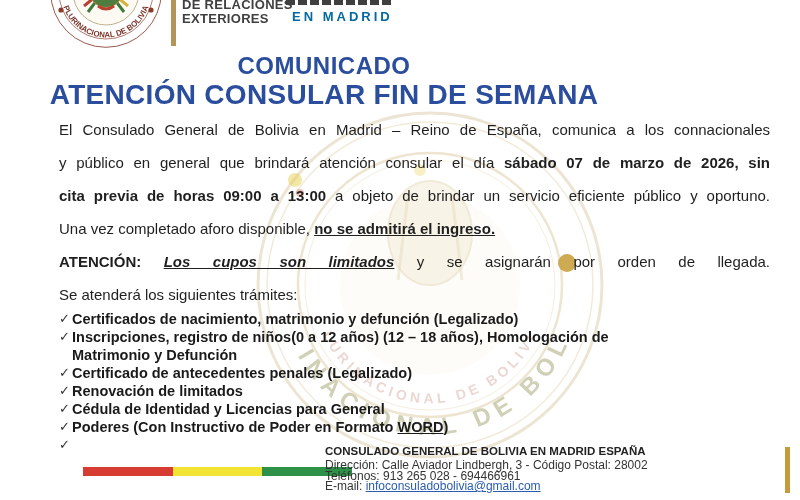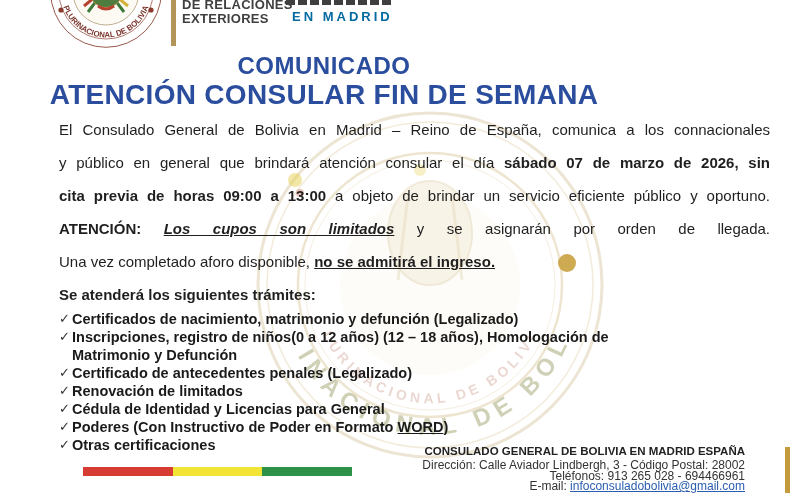--- a/index.html
+++ b/index.html
@@ -31,37 +31,37 @@
   
   .title,.subtitle{position:absolute;left:0;width:648px;text-align:center;z-index:1;
             font-weight:bold;color:var(--accent);}
   .title{top:52px;font-size:24px;line-height:28px;letter-spacing:.5px;}
   .subtitle{top:83px;font-size:28px;line-height:24px;letter-spacing:.3px;}
 
   
   .bodytext{position:absolute;left:47px;top:113px;width:711px;z-index:1;margin-left:12px;}
   .l33{line-height:33px;height:33px;font-size:15px;text-align:justify;text-align-last:justify;}
   .l33.left{text-align:left;text-align-last:left;}
-  .intro-line{line-height:33px;height:26px;font-size:15px;font-weight:bold;}
+  .intro-line{line-height:33px;height:26px;font-size:15px;}
   .seg-b{font-weight:bold;}
   .seg-biu{font-weight:bold;font-style:italic;text-decoration:underline;}
   .seg-bu{font-weight:bold;text-decoration:underline;}
   .seg-u{text-decoration:underline;}
 
   .list{margin-top:6px;}
   .li{display:flex;align-items:flex-start;font-size:14.5px;line-height:18px;font-weight:bold;color:#1a1a1a;}
   .check{flex:0 0 13px;font-weight:400;font-size:13px;color:#333;}
   .li-text{white-space:pre-wrap;}
 
   
   .flagbar{position:absolute;left:83px;top:467px;width:269px;height:9px;display:flex;z-index:1;}
   .flagbar span{flex:1 1 0;}
 
   
-  footer{position:absolute;right:55px;top:445px;width:430px;text-align:right;z-index:1;color:#333;}
+  footer{position:absolute;right:45px;top:445px;width:430px;z-index:1;color:#333;}
   .f-title{font-size:11.5px;font-weight:bold;color:#222;line-height:13px;margin-bottom:2px;}
   .f-line{font-size:12px;line-height:10.5px;}
   .email{color:var(--link);text-decoration:underline;cursor:pointer;}
   .footer-bar{left:785px;top:447px;width:5px;height:46px;background:var(--footer-gold);}
 </style>
 </head>
 <body>
 
 <div class="page">
 
@@ -123,22 +123,22 @@
   <div class="clipped-band"></div>
   <div class="location">EN MADRID</div>
 
   <div class="title">COMUNICADO</div>
   <div class="subtitle">ATENCIÓN CONSULAR FIN DE SEMANA</div>
 
   <div class="bodytext">
     <div class="l33"><span>El Consulado General de Bolivia en Madrid – Reino de España, comunica a los connacionales</span></div>
     <div class="l33"><span>y público en general que brindará atención consular el día </span><span class="seg-b">sábado 07 de marzo de 2026, sin</span></div>
     <div class="l33"><span class="seg-b">cita previa de horas 09:00 a 13:00</span><span> a objeto de brindar un servicio eficiente público y oportuno.</span></div>
+    <div class="l33 left"><span>Una vez completado aforo disponible, </span><span class="seg-bu">no se admitirá el ingreso.</span></div>
     <div class="l33"><span class="seg-b">ATENCIÓN:</span><span> </span><span class="seg-biu">Los cupos son limitados</span><span> y se asignarán por orden de llegada.</span></div>
-    <div class="l33 left"><span>Una vez completado aforo disponible, </span><span class="seg-bu">no se admitirá el ingreso.</span></div>
     <div class="intro-line">Se atenderá los siguientes trámites:</div>
 
     <div class="list">
       <div class="li">
         <span class="check">✓</span>
         <span class="li-text"><span>Certificados de nacimiento, matrimonio y defunción (Legalizado)</span></span>
       </div>
       <div class="li">
         <span class="check">✓</span>
         <span class="li-text"><span>Inscripciones, registro de niños(0 a 12 años) (12 – 18 años), Homologación de
@@ -155,21 +155,20 @@
       <div class="li">
         <span class="check">✓</span>
         <span class="li-text"><span>Cédula de Identidad y Licencias para General</span></span>
       </div>
       <div class="li">
         <span class="check">✓</span>
         <span class="li-text"><span>Poderes (Con Instructivo de Poder en Formato </span><span class="seg-u">WORD</span><span>)</span></span>
       </div>
       <div class="li">
         <span class="check">✓</span>
-        <span class="li-text"><span>Otras certificaciones</span></span>
       </div>
     </div>
   </div>
 
   <div class="flagbar">
     <span style="background: rgb(214, 60, 49);"></span>
     <span style="background: rgb(241, 228, 53);"></span>
     <span style="background: rgb(46, 145, 72);"></span>
   </div>
 

